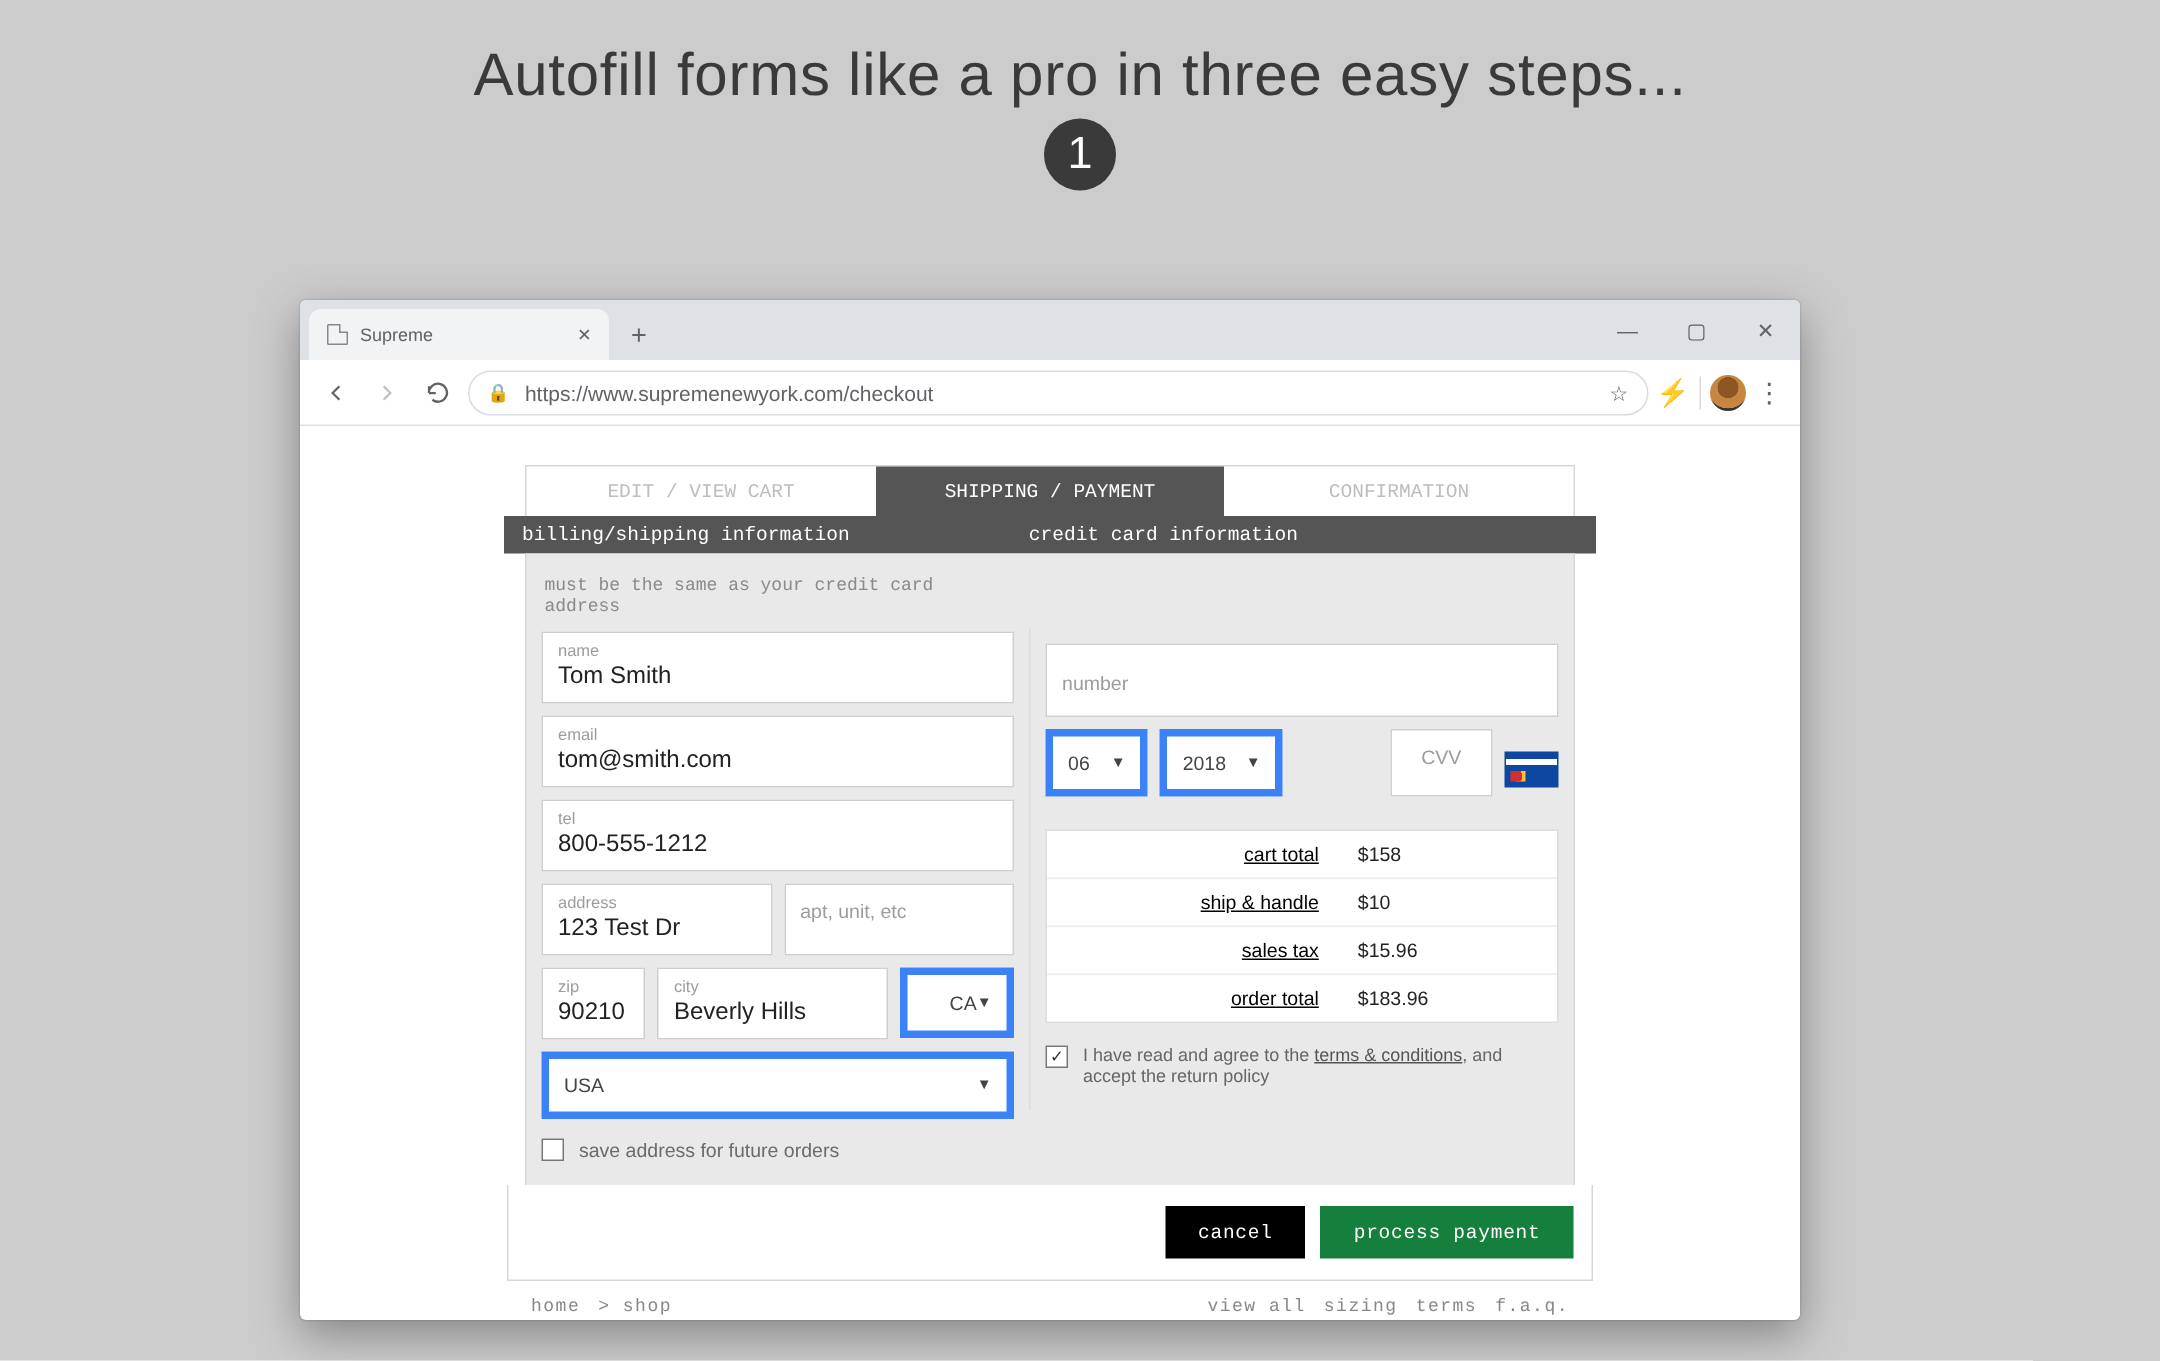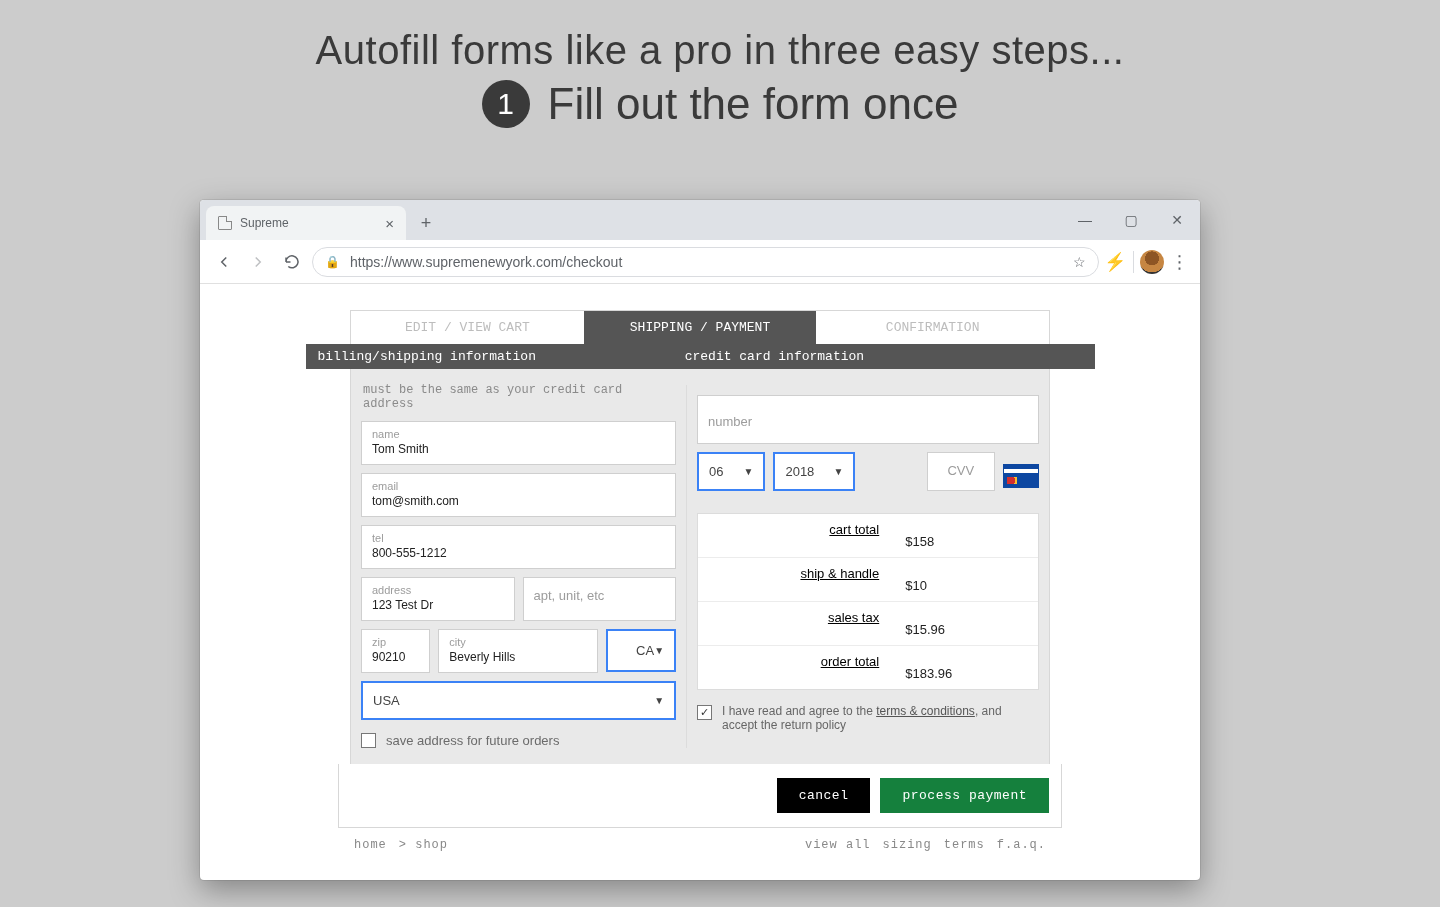--- a/index.html
+++ b/index.html
@@ -129,21 +129,21 @@
     padding:9px 0;
     font-size:13px;
     color:#bdbdbd;
   }
   .step-tabs .active {
     background:#555555;
     color:#fff;
   }
 
   .section-header {
-    width:789px;
+    width:728px;
     background:#555555;
     color:#fff;
     display:flex;
     font-size:13px;
     padding:5px 12px;
   }
   .section-header .left { width:48%; }
   .section-header .right { }
 
   .form-area {
@@ -160,29 +160,29 @@
   .hint { font-size:12px; color:#8a8a8a; margin:4px 2px 10px 2px; }
   .col-right { flex:1; padding:10px 10px 16px 10px; border-left:1px solid #dcdcdc;}
 
   .field {
     background:#fff;
     border:1px solid #cfcfcf;
     padding:6px 10px 8px 10px;
     margin-bottom:8px;
   }
   .field .flabel { font-size:11px; color:#9c9c9c; }
-  .field .fvalue { font-size:12px; color:#222; margin-top:2px; }
+  .field .fvalue { font-size:16px; color:#222; margin-top:2px; }
   .field.ph .flabel { color:#9c9c9c; font-size:13px; margin-top:4px;}
 
   .row { display:flex; gap:8px; }
   .row .field { flex:1; }
 
   .select {
     background:#fff;
-    border:2px solid #3b82f6;
+    border:5px solid #3b82f6;
     display:flex; align-items:center; justify-content:space-between;
     padding:10px 10px;
     margin-bottom:8px;
     font-size:13px;
   }
   .caret { font-size:10px; color:#444;}
 
   .cardicon {
     width:36px; height:24px;
     background: linear-gradient(#0d47a1,#0d47a1);
@@ -200,21 +200,21 @@
   }
 
   .totals { margin-top:14px; border:1px solid #dcdcdc;}
   .totals .trow {
     display:flex;
     background:#fff;
     border-bottom:1px solid #ececec;
   }
   .totals .trow:last-child{ border-bottom:none;}
   .totals .tlabel { flex:1; text-align:right; padding:8px 16px; color:#000000;text-decoration:underline;}
-  .totals .tval { width:42%; padding:20px 0 8px 10px; color:#222; font-weight:500;}
+  .totals .tval { width:42%; padding:8px 0 8px 10px; color:#222; font-weight:500;}
 
   .terms-row {
     display:flex; gap:10px; align-items:flex-start;
     margin-top:14px;
     font-size:12px; color:#666;
   }
   .chk {
     width:15px; height:15px;
     border:1px solid #777;
     display:inline-flex; align-items:center; justify-content:center;
@@ -261,21 +261,20 @@
   .footer-nav .spacer { flex:1; }
   .footer-nav span { letter-spacing:1px;}
 </style>
 </head>
 <body>
 
 <div class="headline">
   <div class="line1">Autofill forms like a pro in three easy steps...</div>
   <div class="line2">
     <span class="step-badge">1</span>
-    <span>Fill out the form once</span>
   </div>
 </div>
 
 <div class="browser-window">
 
   <div class="chrome-tabs">
     <div class="chrome-tab">
       <span class="doc-icon"></span>
       <span>Supreme</span>
       <span class="tab-x">×</span>

